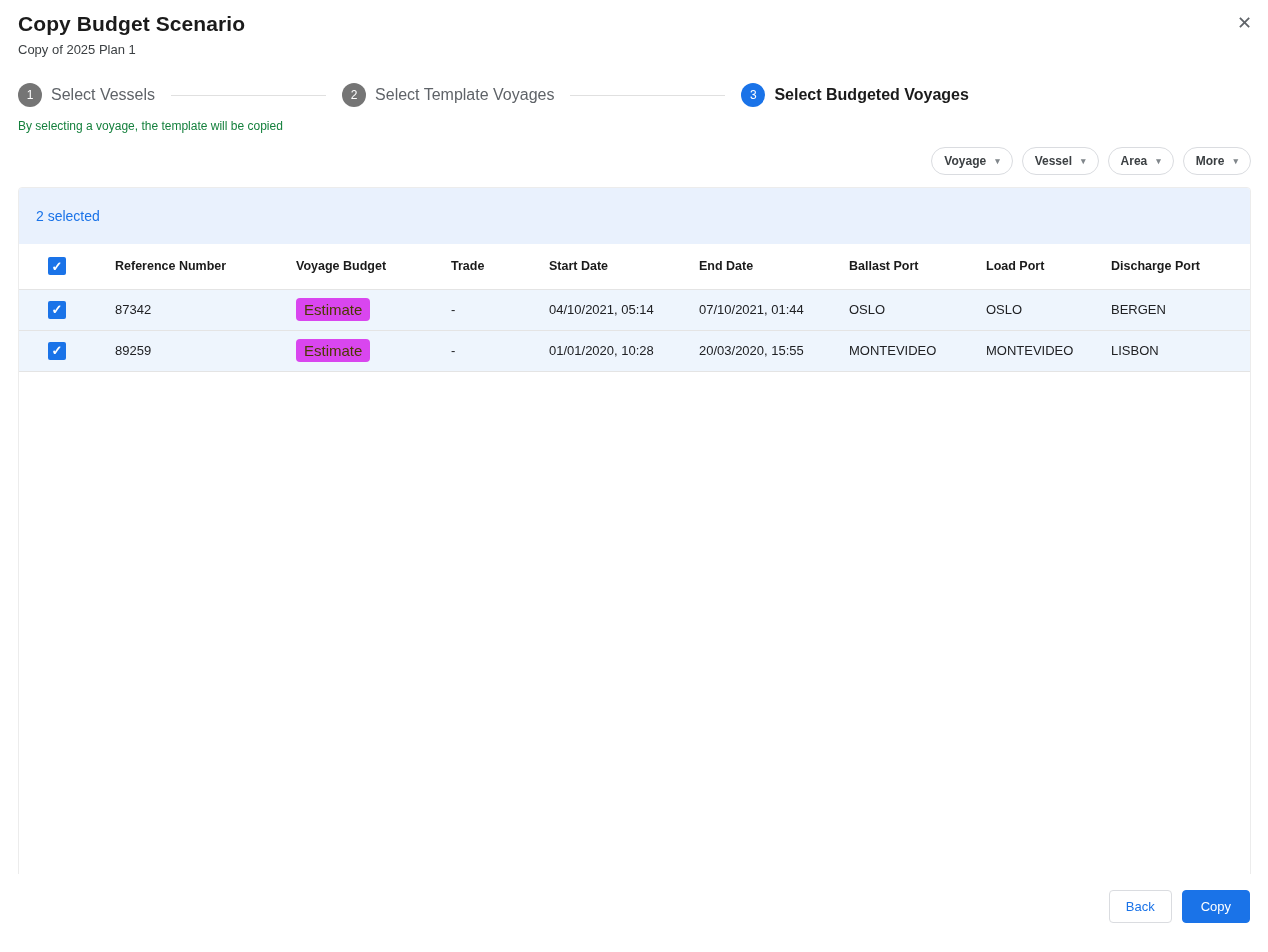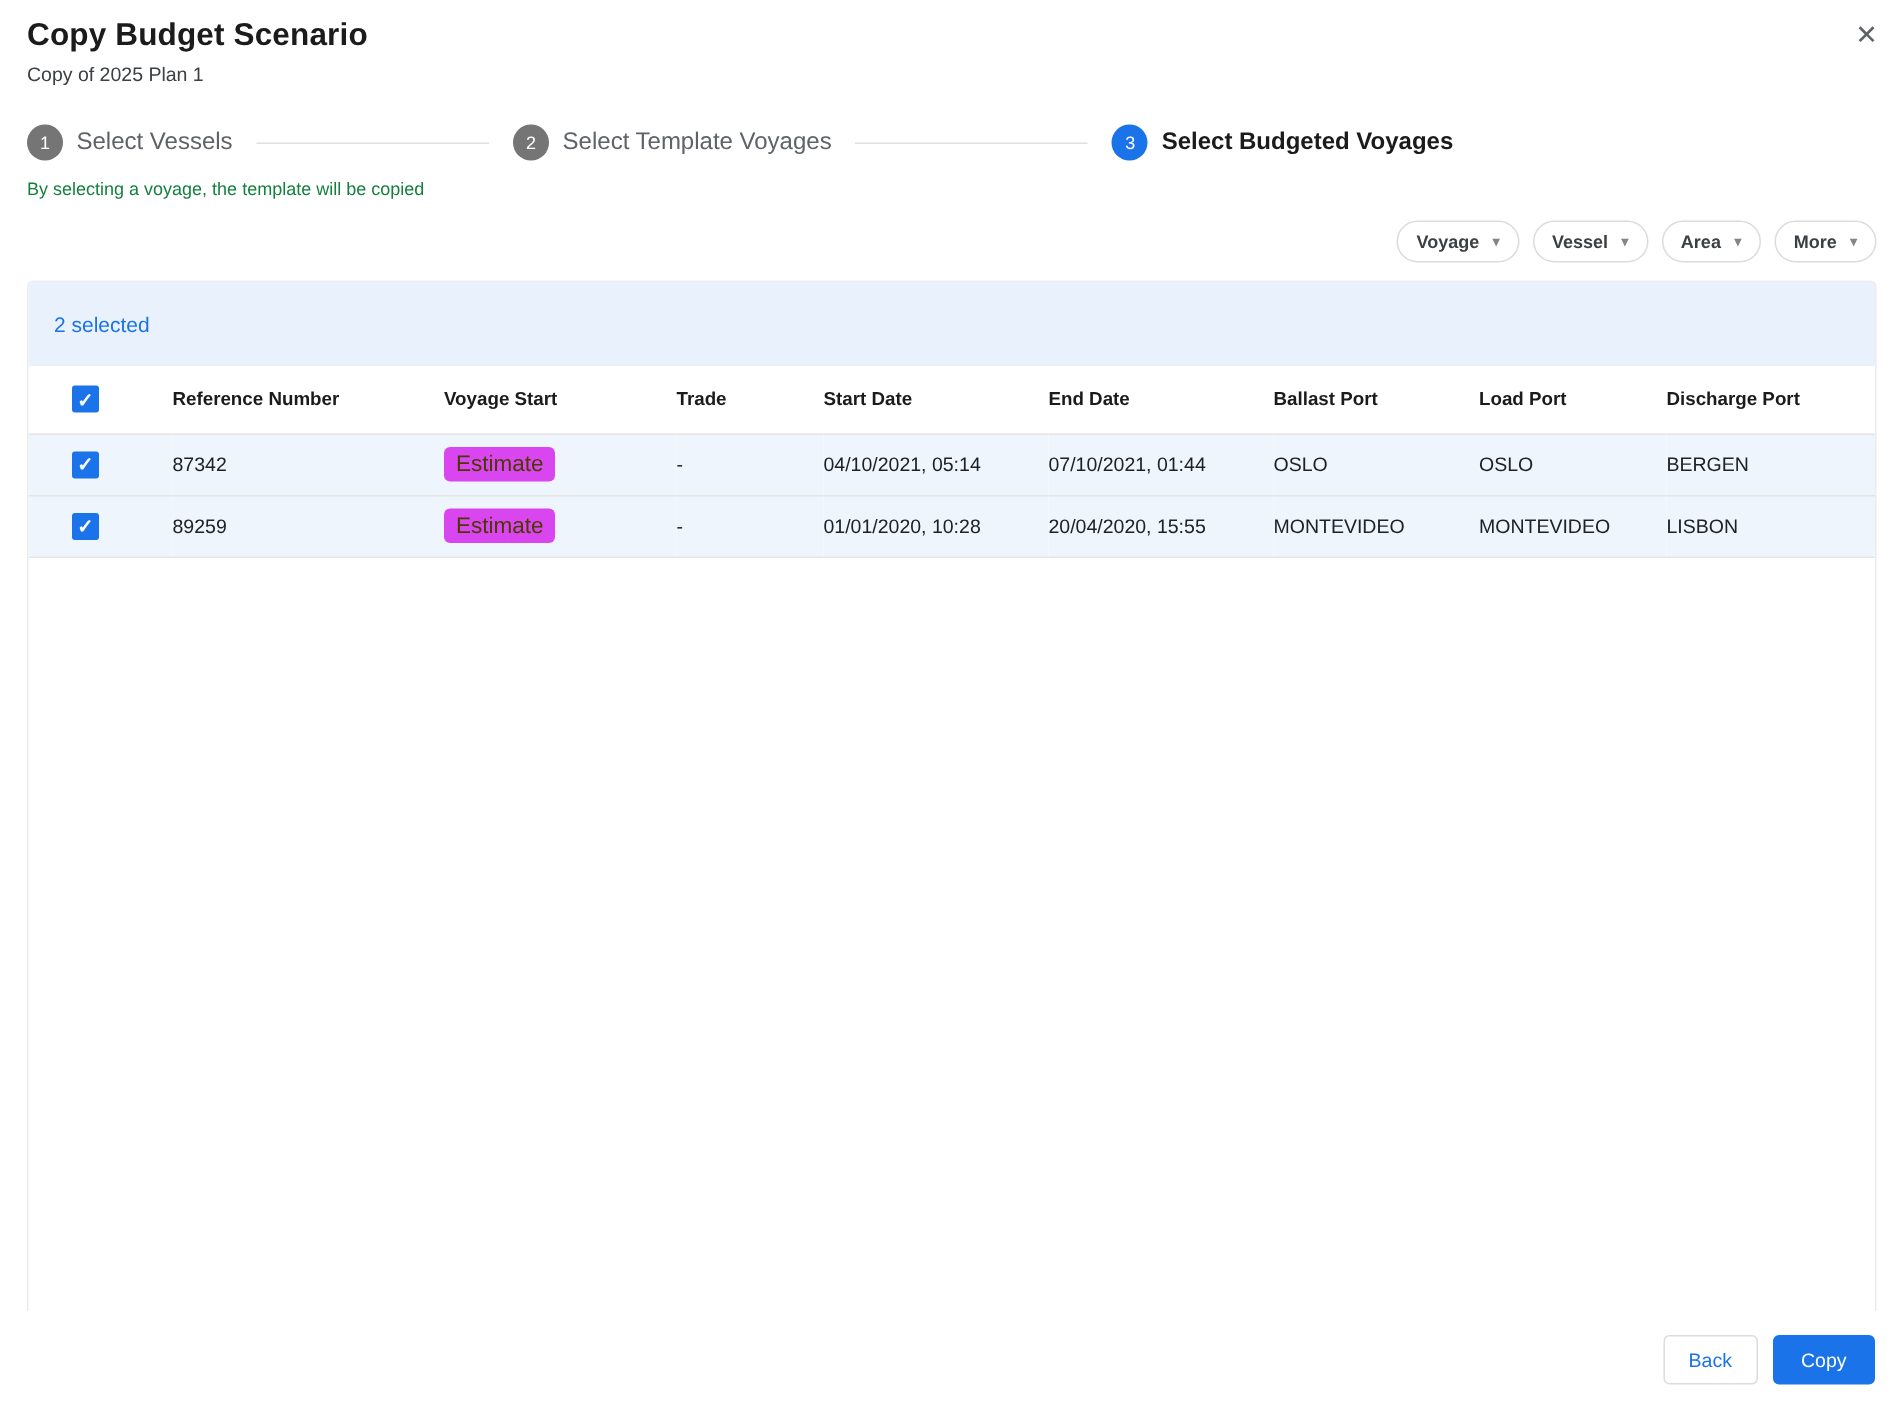--- a/index.html
+++ b/index.html
@@ -171,21 +171,21 @@
           <col style="width:137px">
           <col style="width:125px">
           <col>
       </colgroup>
       <thead>
         <tr>
           <th>
               <span class="checkbox">✓</span>
             </th>
           <th>Reference Number</th>
-          <th>Voyage Start</th>
+          <th>Voyage Budget</th>
           <th>Trade</th>
           <th>Start Date</th>
           <th>End Date</th>
           <th>Ballast Port</th>
           <th>Load Port</th>
           <th>Discharge Port</th>
         </tr>
       </thead>
       <tbody>
         <tr>
@@ -202,21 +202,21 @@
           <td>BERGEN</td>
         </tr>
         <tr>
           <td>
               <span class="checkbox">✓</span>
             </td>
           <td>89259</td>
           <td><span class="badge">Estimate</span></td>
           <td>-</td>
           <td>01/01/2020, 10:28</td>
-          <td>20/04/2020, 15:55</td>
+          <td>20/03/2020, 15:55</td>
           <td>MONTEVIDEO</td>
           <td>MONTEVIDEO</td>
           <td>LISBON</td>
         </tr>
       </tbody>
     </table>
   </div>
 
   <div class="footer">
     <button class="btn btn-back">Back</button>

